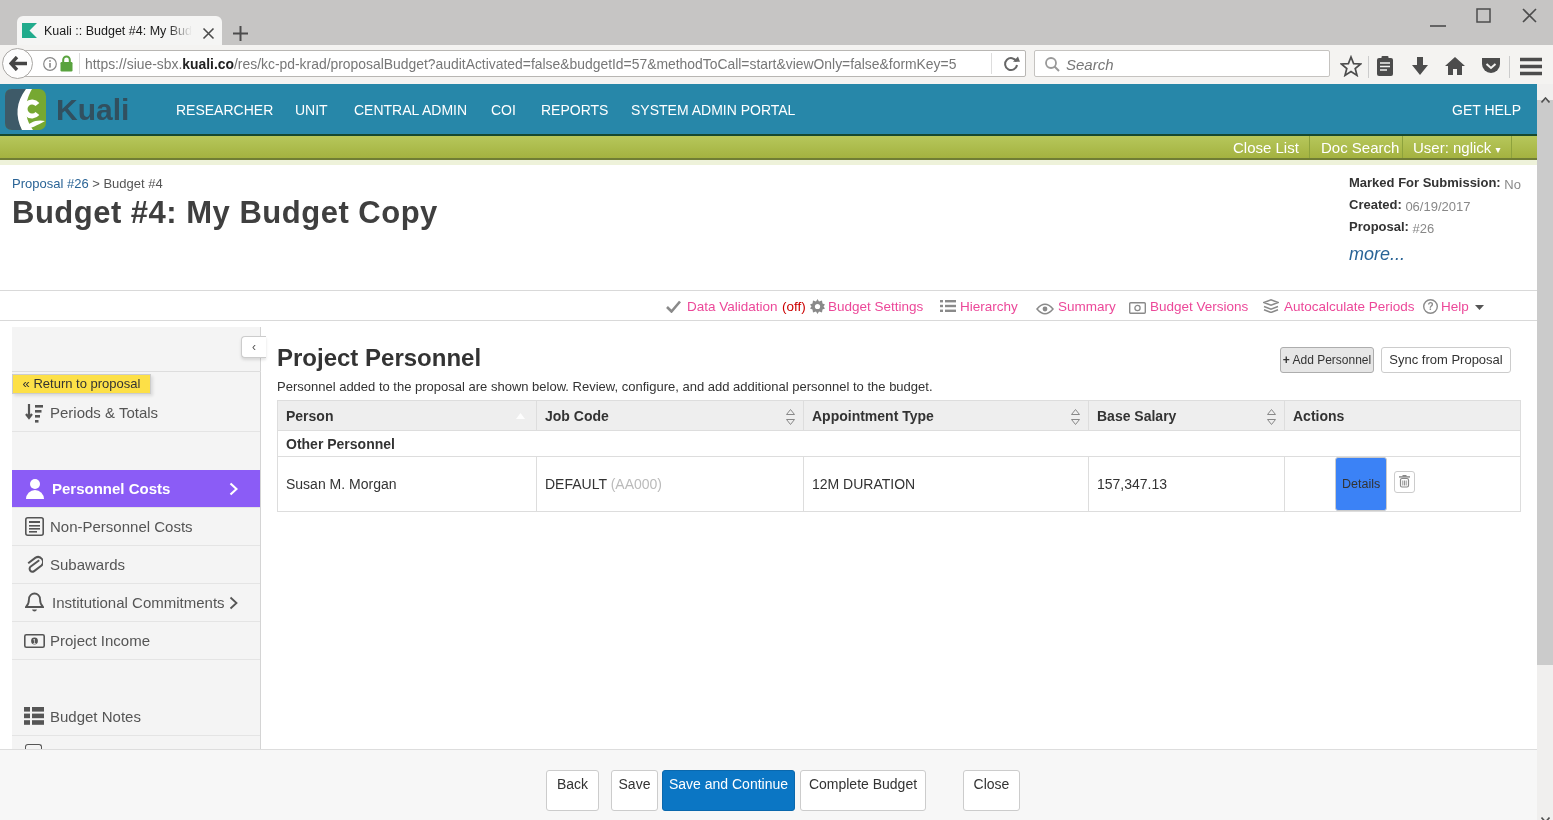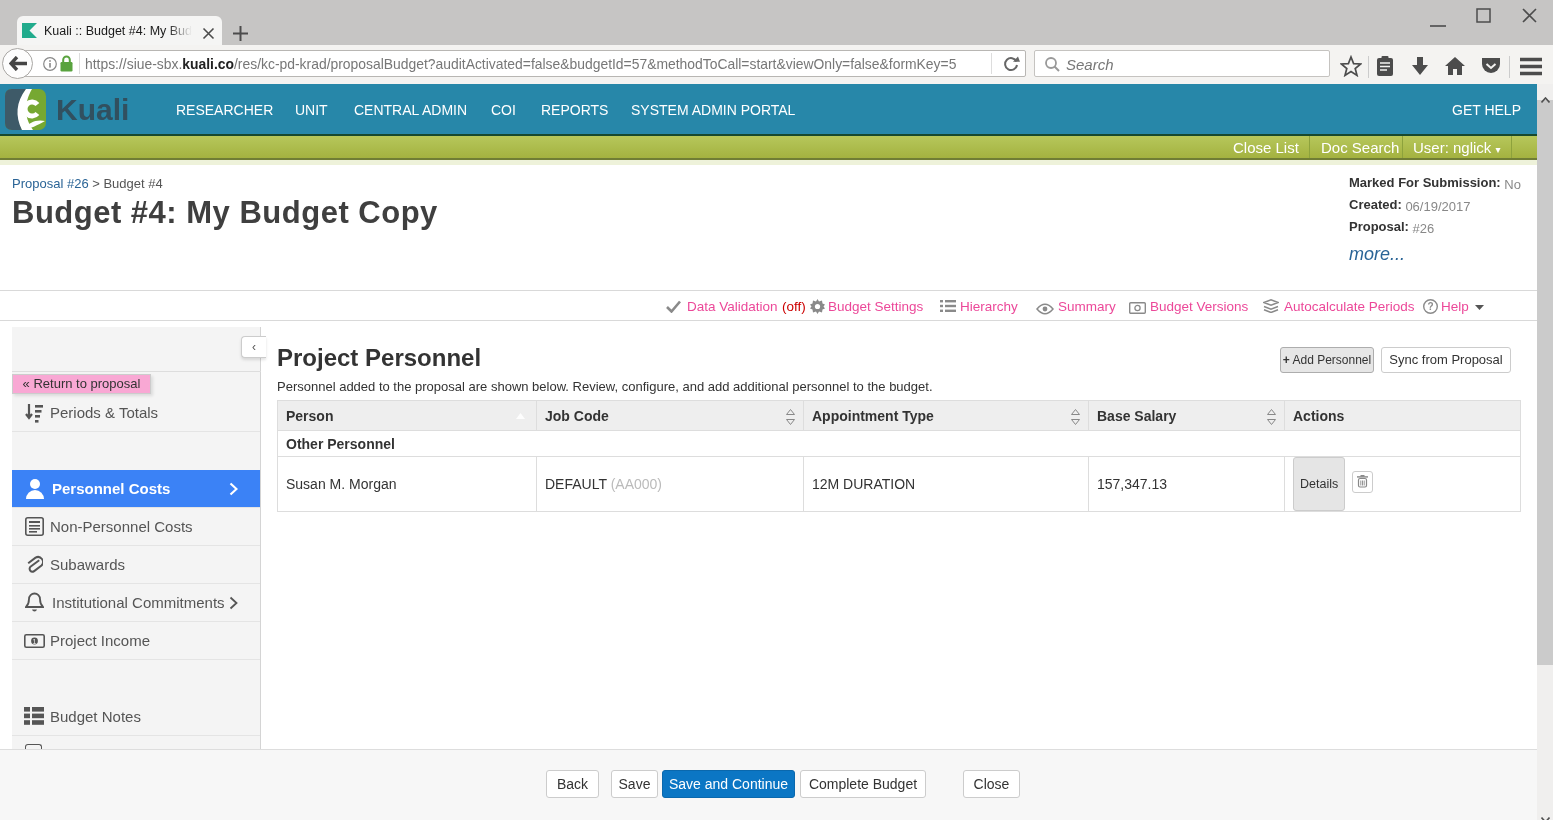--- a/index.html
+++ b/index.html
@@ -47,28 +47,28 @@
   border-top:1px solid #d9d9d9; border-bottom:1px solid #d9d9d9; }
 .tbl2 { top:299px; font-size:13.5px; color:#ec4899; }
 .tbi { top:299px; }
 
 #sidebar { left:12px; top:327px; width:249px; height:422px; background:#f4f4f4;
   border-right:1px solid #d4d4d4; }
 #collapse { left:241px; top:336px; width:25px; height:22px; background:#fff;
   border:1px solid #ccc; border-radius:4px 0 0 4px; border-right:none;
   color:#555; font-size:12px; text-align:center; line-height:20px;
   box-shadow:0 2px 3px rgba(0,0,0,0.12); }
-#returnbtn { left:12px; top:374px; width:139px; height:20px; background:#f9a8d4;
+#returnbtn { left:12px; top:374px; width:139px; height:20px; background:#fde047;
   border:1px solid #ccc; font-size:13px; color:#333; text-align:center;
   line-height:18px; box-shadow:2px 2px 3px rgba(0,0,0,0.1); }
 .navrow { position:absolute; left:0; width:248px; height:38px;
   border-bottom:1px solid #e4e4e4; color:#555; font-size:15px; }
 .navrow .icon { position:absolute; left:22px; top:9px; }
 .navrow .txt { position:absolute; left:38px; top:10px; }
-.navrow.sel { background:#3b82f6; color:#fff; font-weight:bold; }
+.navrow.sel { background:#8b5cf6; color:#fff; font-weight:bold; }
 #sbline { left:12px; top:371px; width:249px; height:1px; background:#ddd; }
 
 #ph { left:277px; top:344px; font-size:24px; font-weight:bold; color:#333; }
 #pdesc { left:277px; top:379px; font-size:13px; color:#333; }
 #addbtn { left:1280px; top:347px; width:94px; height:26px; background:#e6e6e6;
   border:1px solid #adadad; border-radius:3px; font-size:12px; color:#333;
   text-align:center; line-height:24px; white-space:nowrap; }
 #syncbtn { left:1381px; top:347px; width:130px; height:26px; background:#fff;
   border:1px solid #ccc; border-radius:3px; font-size:13px; color:#333;
   text-align:center; line-height:24px; white-space:nowrap; }
@@ -76,27 +76,27 @@
 #tbl { left:277px; top:400px; width:1244px; border-collapse:collapse;
   font-size:14px; color:#333; }
 #tbl th { background:#eee; border:1px solid #ddd; font-weight:bold;
   text-align:left; padding:0 8px; height:30px; position:relative; }
 #tbl td { border:1px solid #ddd; padding:0 8px; }
 .sort { position:absolute; right:8px; top:6px; color:#999; font-size:9px;
   line-height:8px; text-align:center; }
 #grouprow td { font-weight:bold; height:26px;
   border-left:1px solid #ddd; border-right:1px solid #ddd; }
 .btn-det { display:inline-block; border:1px solid #ccc; border-radius:3px;
-  background:#e5e5e5; padding:19px 6px; font-size:12.5px; }
+  background:#3b82f6; padding:19px 6px; font-size:12.5px;margin-left:42px; }
 .btn-tr { display:inline-block; border:1px solid #ccc; border-radius:3px;
   background:#fff; padding:3px 4px 1px; margin-left:7px; }
 
 #footer { left:0; top:749px; width:1537px; height:71px; background:#f7f7f7;
   border-top:1px solid #ddd; }
-.fbtn { position:absolute; top:770px; height:28px; background:#fff;
+.fbtn { position:absolute; top:770px; height:41px; background:#fff;
   border:1px solid #ccc; border-radius:3px; font-size:14px; color:#333;
   text-align:center; line-height:27px; }
 
 #scroll { left:1537px; top:84px; width:16px; height:736px; background:#f0efee; }
 #thumb { left:1537px; top:100px; width:16px; height:565px; background:#cbcbcb; }
 </style>
 </head>
 <body>
 
 <div class="abs" id="titlebar"></div>

